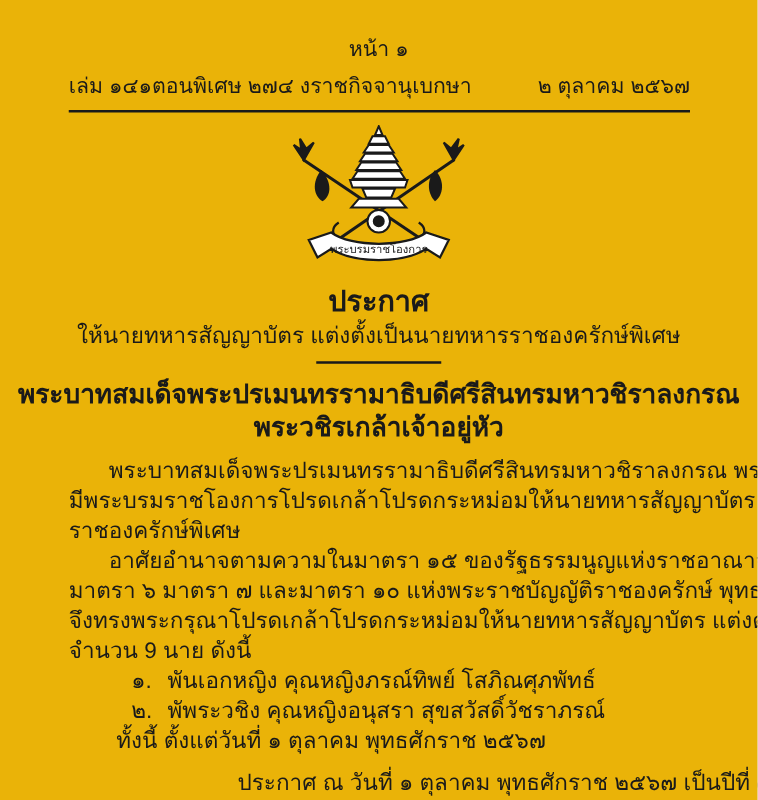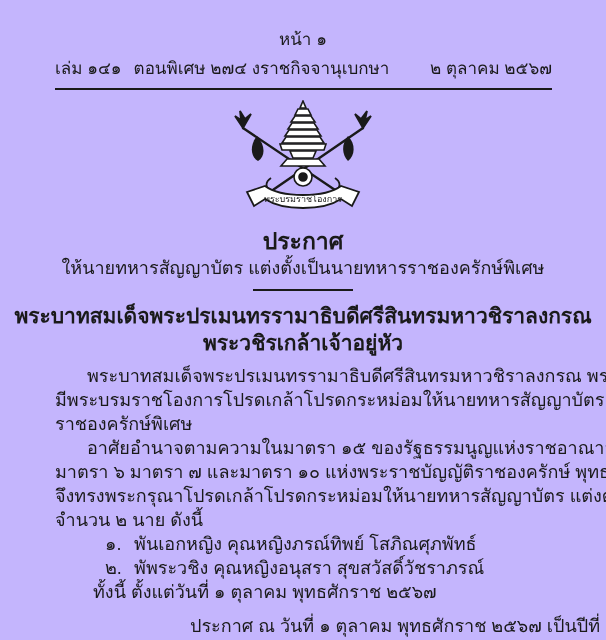--- a/index.html
+++ b/index.html
@@ -3,40 +3,40 @@
 <meta charset="utf-8">
 <style>
   * { margin: 0; padding: 0; box-sizing: border-box; }
   html, body { background: #e8e8e8; }
   body { font-family: "Liberation Sans", "DejaVu Sans", sans-serif; }
   .page {
     position: relative;
     width: 606px;
     height: 640px;
     margin: 0 auto;
-    background: #c4b5fd;
+    background: #eab308;
     color: #1a1a1a;
     overflow: hidden;
   }
   
   .page-label {
     padding-top: 30px;
     text-align: center;
     font-size: 17px;
     line-height: 20px;
   }
   .masthead {
     display: flex;
     align-items: flex-end;
     margin: 4px 54px 0 55px;
     border-bottom: 2px solid #1a1a1a;
     padding-bottom: 7px;
     font-size: 17px;
   }
-  .masthead .left  { flex: 1 1 0; text-align: left; display: flex; gap: 12px; white-space: nowrap; }
+  .masthead .left  { flex: 1 1 0; text-align: left; display: flex; gap: 0; white-space: nowrap; }
   .masthead .center{ flex: 0 0 auto; text-align: right; white-space: nowrap; }
   .masthead .right { flex: 1 1 0; text-align: right; white-space: nowrap; }
   
   .emblem-wrap {
     margin-top: 10px;
     display: flex;
     justify-content: center;
     text-align: center;
   }
   
@@ -156,21 +156,21 @@
   </div>
 
   <div class="body-text">
     <div class="line first-line">พระบาทสมเด็จพระปรเมนทรรามาธิบดีศรีสินทรมหาวชิราลงกรณ  พระวชิรเกล้าเจ้าอยู่หัว</div>
     <div class="line">มีพระบรมราชโองการโปรดเกล้าโปรดกระหม่อมให้นายทหารสัญญาบัตร  แต่งตั้งเป็นนายทหาร</div>
     <div class="line">ราชองครักษ์พิเศษ</div>
 
     <div class="line first-line">อาศัยอำนาจตามความในมาตรา ๑๕ ของรัฐธรรมนูญแห่งราชอาณาจักรไทย พุทธศักราช ๒๕๖๐</div>
     <div class="line">มาตรา ๖ มาตรา ๗ และมาตรา ๑๐ แห่งพระราชบัญญัติราชองครักษ์ พุทธศักราช ๒๔๘๐</div>
     <div class="line">จึงทรงพระกรุณาโปรดเกล้าโปรดกระหม่อมให้นายทหารสัญญาบัตร แต่งตั้งเป็นนายทหารราชองครักษ์พิเศษ</div>
-    <div class="line">จำนวน ๒ นาย ดังนี้</div>
+    <div class="line">จำนวน 9 นาย ดังนี้</div>
 
     <div class="line appointee">
       <span class="no">๑.</span>
       <span>พันเอกหญิง คุณหญิงภรณ์ทิพย์  โสภิณศุภพัทธ์</span>
     </div>
     <div class="line appointee">
       <span class="no">๒.</span>
       <span>พัพระวชิง คุณหญิงอนุสรา  สุขสวัสดิ์วัชราภรณ์</span>
     </div>
 

